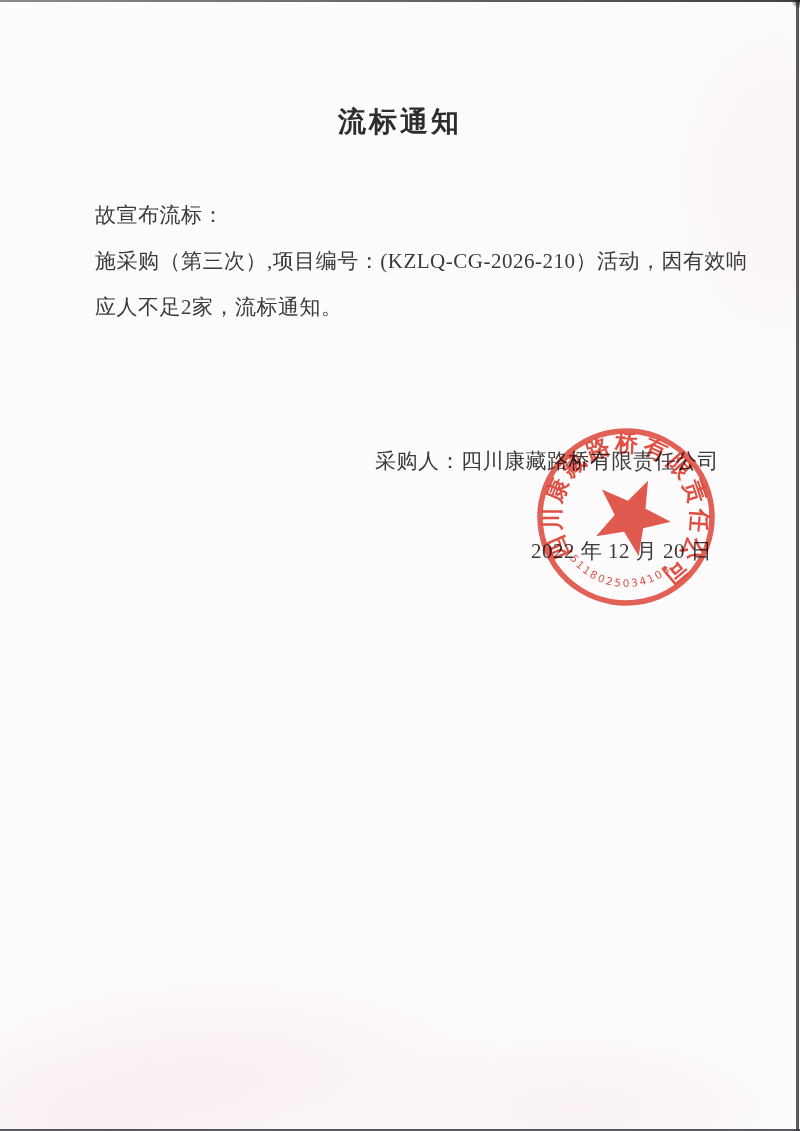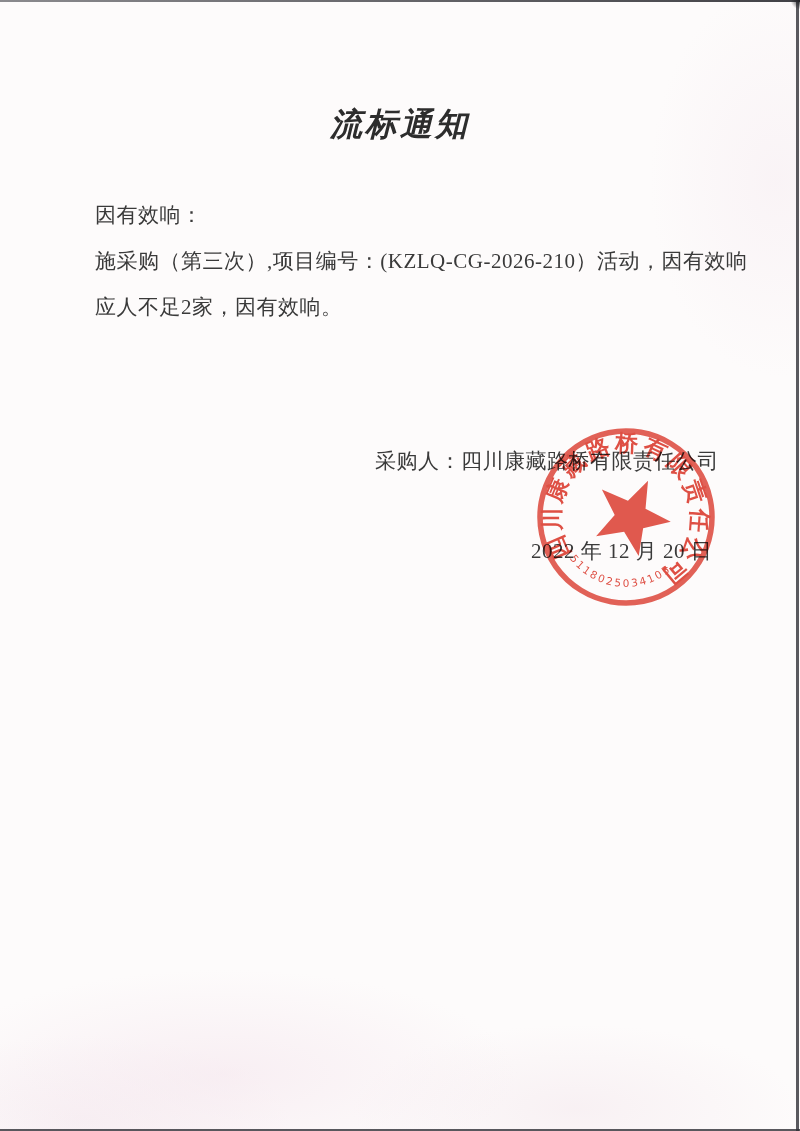--- a/index.html
+++ b/index.html
@@ -22,23 +22,22 @@
   .edge-right { position:absolute; top:0; bottom:0; right:1px; width:3px;
                 background:rgba(60,60,66,0.85); }
   .edge-bottom{ position:absolute; left:0; right:0; bottom:0; height:2px;
                 background:rgba(48,48,54,0.8); }
   .corner-tr  { position:absolute; top:0; right:0; width:9px; height:9px;
                 background:radial-gradient(circle at 100% 0%, rgba(30,30,34,0.95), transparent 75%); }
 
   .title {
     position:absolute; top:103px; left:0; right:0;
     margin:0; text-align:center;
-    font-size:32px; font-weight:bold; color:#2d2d2d;
+    font-size:28px; font-weight:bold; color:#2d2d2d;
     letter-spacing:3px;
-    font-style:italic;
   }
   .body-block {
     position:absolute; left:95px; top:192px; width:620px;
     font-size:21px; line-height:46px;
     letter-spacing:0.5px;
     color:#3a3a3a;
   }
   .body-line { white-space:nowrap; }
 
   .purchaser {
@@ -72,23 +71,23 @@
 <div class="page">
 
   <div class="edge-top"></div>
   <div class="edge-right"></div>
   <div class="edge-bottom"></div>
   <div class="corner-tr"></div>
 
   <h1 class="title">流标通知</h1>
 
   <div class="body-block">
-    <div class="body-line">因有效响：</div>
+    <div class="body-line">故宣布流标：</div>
     <div class="body-line">施采购（第三次）,项目编号：(KZLQ-CG-2026-210）活动，因有效响</div>
-    <div class="body-line">应人不足2家，因有效响。</div>
+    <div class="body-line">应人不足2家，流标通知。</div>
   </div>
 
   <div class="purchaser">
     <span>采购人：</span><span>四川康藏路桥有限责任公司</span>
   </div>
 
   <div class="date-line">2022 年 12 月 20 日</div>
 
   <svg class="stamp" viewBox="-111 -111 222 222" xmlns="http://www.w3.org/2000/svg">
     <defs>

